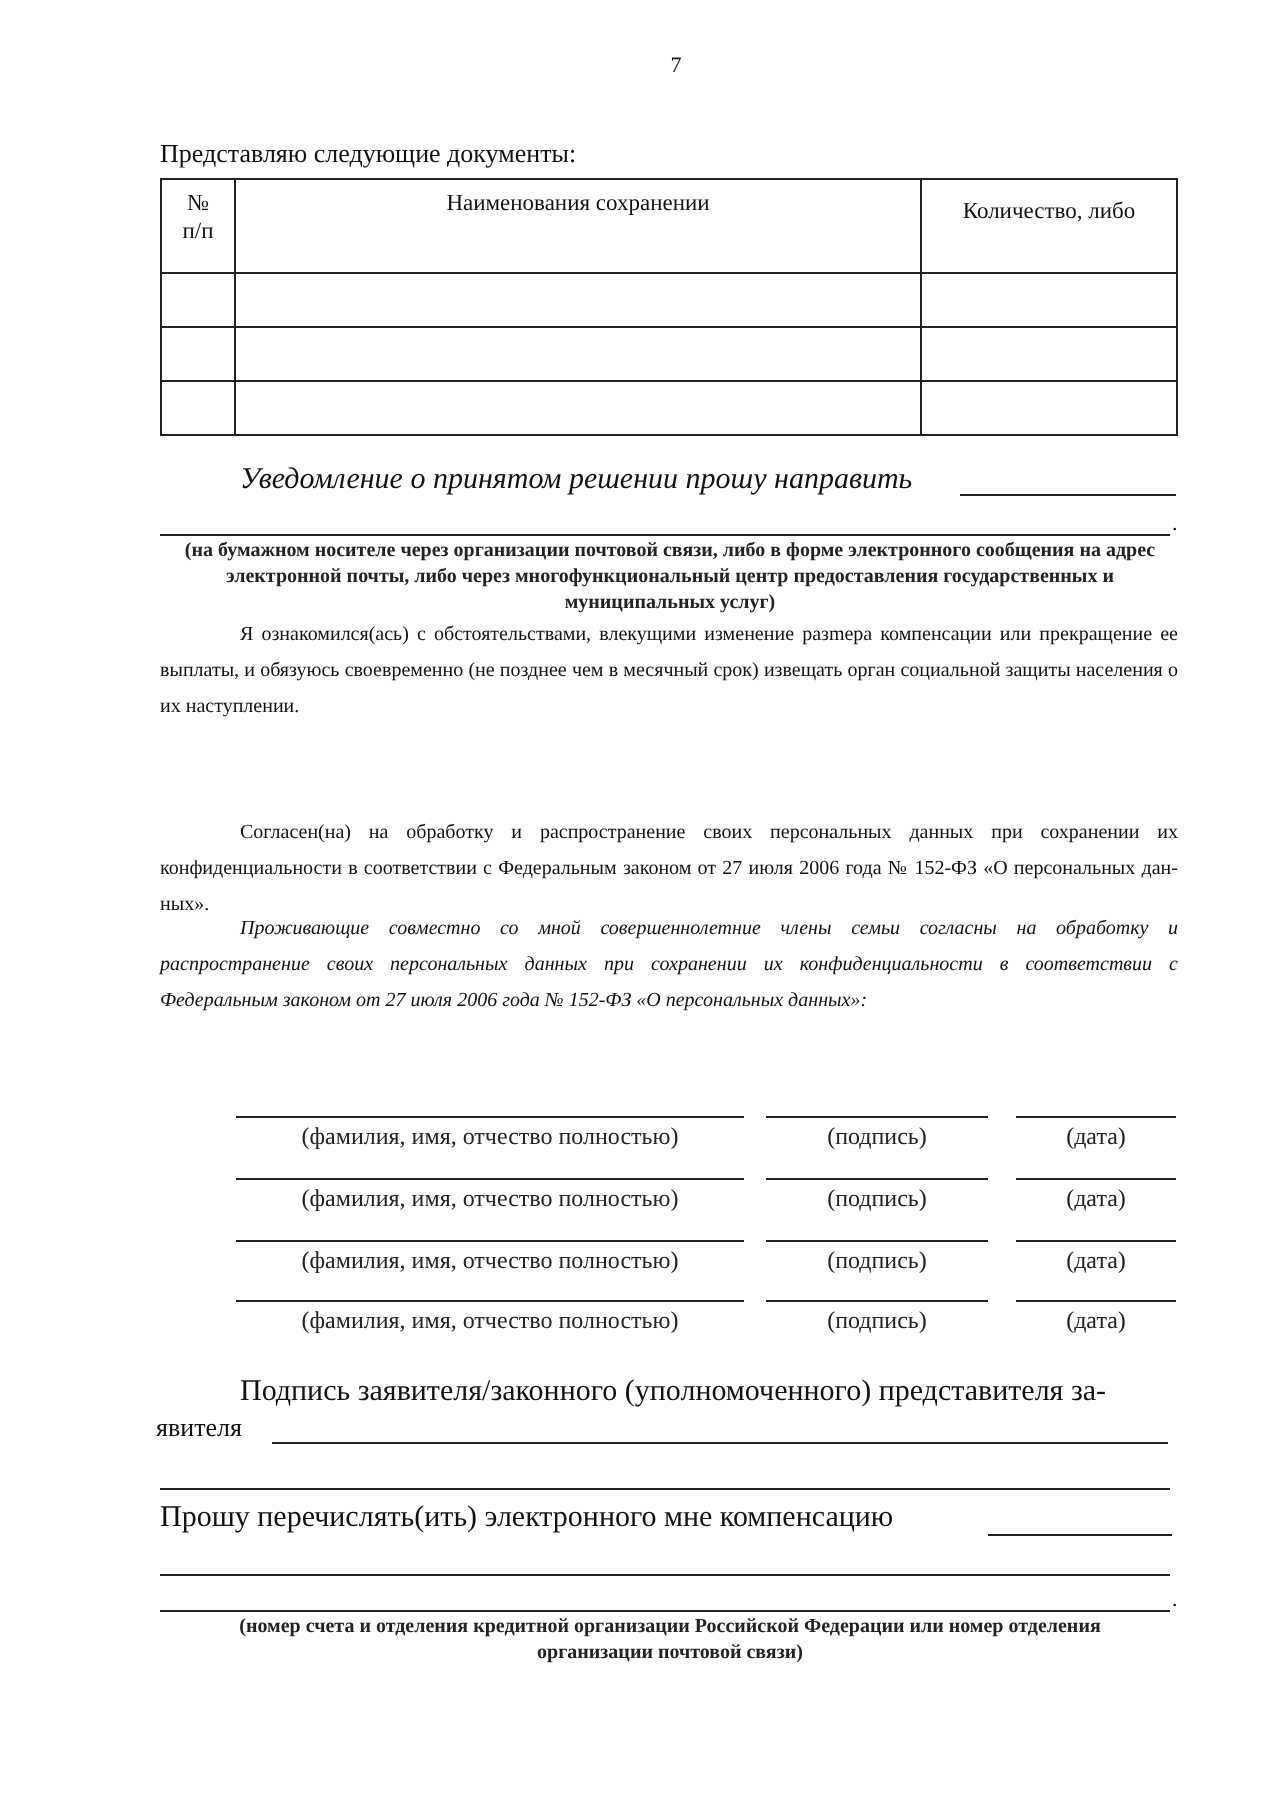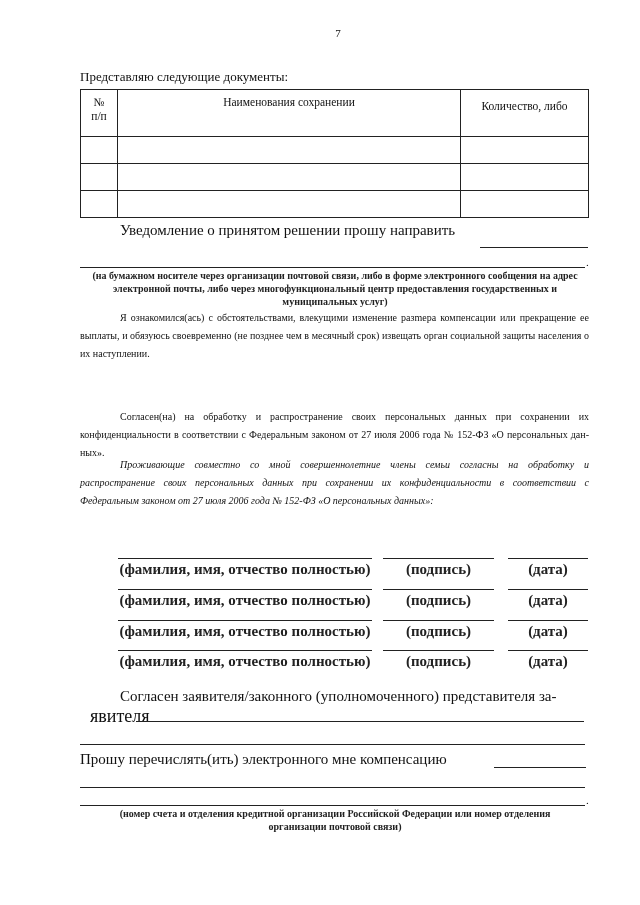--- a/index.html
+++ b/index.html
@@ -18,35 +18,35 @@
     table.docs td, table.docs th {
       border: 1px solid #222; padding: 0; font-weight: normal;
       font-size: 11.5px; vertical-align: top; text-align: center;
     }
     table.docs th { height: 41px; padding-top: 5px; line-height: 14px; }
     table.docs td { height: 26px; }
     .c1 { width: 37px; } .c3 { width: 128px; }
 
     .line { position: absolute; border-top: 1px solid #222; height: 0; }
 
-    .notify { left: 120px; top: 222px; font-size: 15px; white-space: nowrap; }
+    .notify { left: 120px; top: 232px; font-size: 15px; white-space: nowrap; font-style: italic; }
     .note-small {
       position: absolute; left: 80px; width: 510px; text-align: center;
       font-size: 10px; line-height: 13px; font-weight: bold; color: #222;
     }
 
     .para {
       position: absolute; left: 80px; width: 509px; font-size: 10px; line-height: 17.8px;
       text-align: justify; text-indent: 40px; hyphens: manual;
     }
 
-    .sig-label { position: absolute; font-size: 15px; font-weight: bold; text-align: center; color: #222; }
+    .sig-label { position: absolute; font-size: 12px; font-weight: normal; text-align: center; color: #222; }
 
     .signer { left: 120px; top: 688px; font-size: 15px; white-space: nowrap; }
-    .signer2 { left: 90px; top: 706px; font-size: 18px; white-space: nowrap; }
+    .signer2 { left: 78px; top: 706px; font-size: 13px; white-space: nowrap; }
     .transfer { left: 80px; top: 751px; font-size: 15px; white-space: nowrap; }
     .dot { position: absolute; font-size: 11px; }
   </style>
 </head>
 <body>
 
 <div class="abs page-num">7</div>
 
 <div class="abs intro">Представляю следующие документы:</div>
 
@@ -119,21 +119,21 @@
 </div>
 <div>
   <div class="line" style="left:118px; top:650px; width:254px;"></div>
   <div class="line" style="left:383px; top:650px; width:111px;"></div>
   <div class="line" style="left:508px; top:650px; width:80px;"></div>
   <div class="sig-label" style="left:118px; top:653px; width:254px;">(фамилия, имя, отчество полностью)</div>
   <div class="sig-label" style="left:383px; top:653px; width:111px;">(подпись)</div>
   <div class="sig-label" style="left:508px; top:653px; width:80px;">(дата)</div>
 </div>
 
-<div class="abs signer">Согласен заявителя/законного (уполномоченного) представителя за-</div>
+<div class="abs signer">Подпись заявителя/законного (уполномоченного) представителя за-</div>
 <div class="abs signer2">явителя</div>
 <div class="line" style="left:136px; top:721px; width:448px;"></div>
 <div class="line" style="left:80px; top:744px; width:505px;"></div>
 
 <div class="abs transfer">Прошу перечислять(ить) электронного мне компенсацию</div>
 <div class="line" style="left:494px; top:767px; width:92px;"></div>
 <div class="line" style="left:80px; top:787px; width:505px;"></div>
 <div class="line" style="left:80px; top:805px; width:505px;"></div>
 <span class="dot" style="left:586px; top:794px;">.</span>
 <div class="note-small" style="top:807px; left:100px; width:470px;">(номер счета и отделения кредитной организации Российской Федерации или номер отделения организации почтовой связи)</div>

